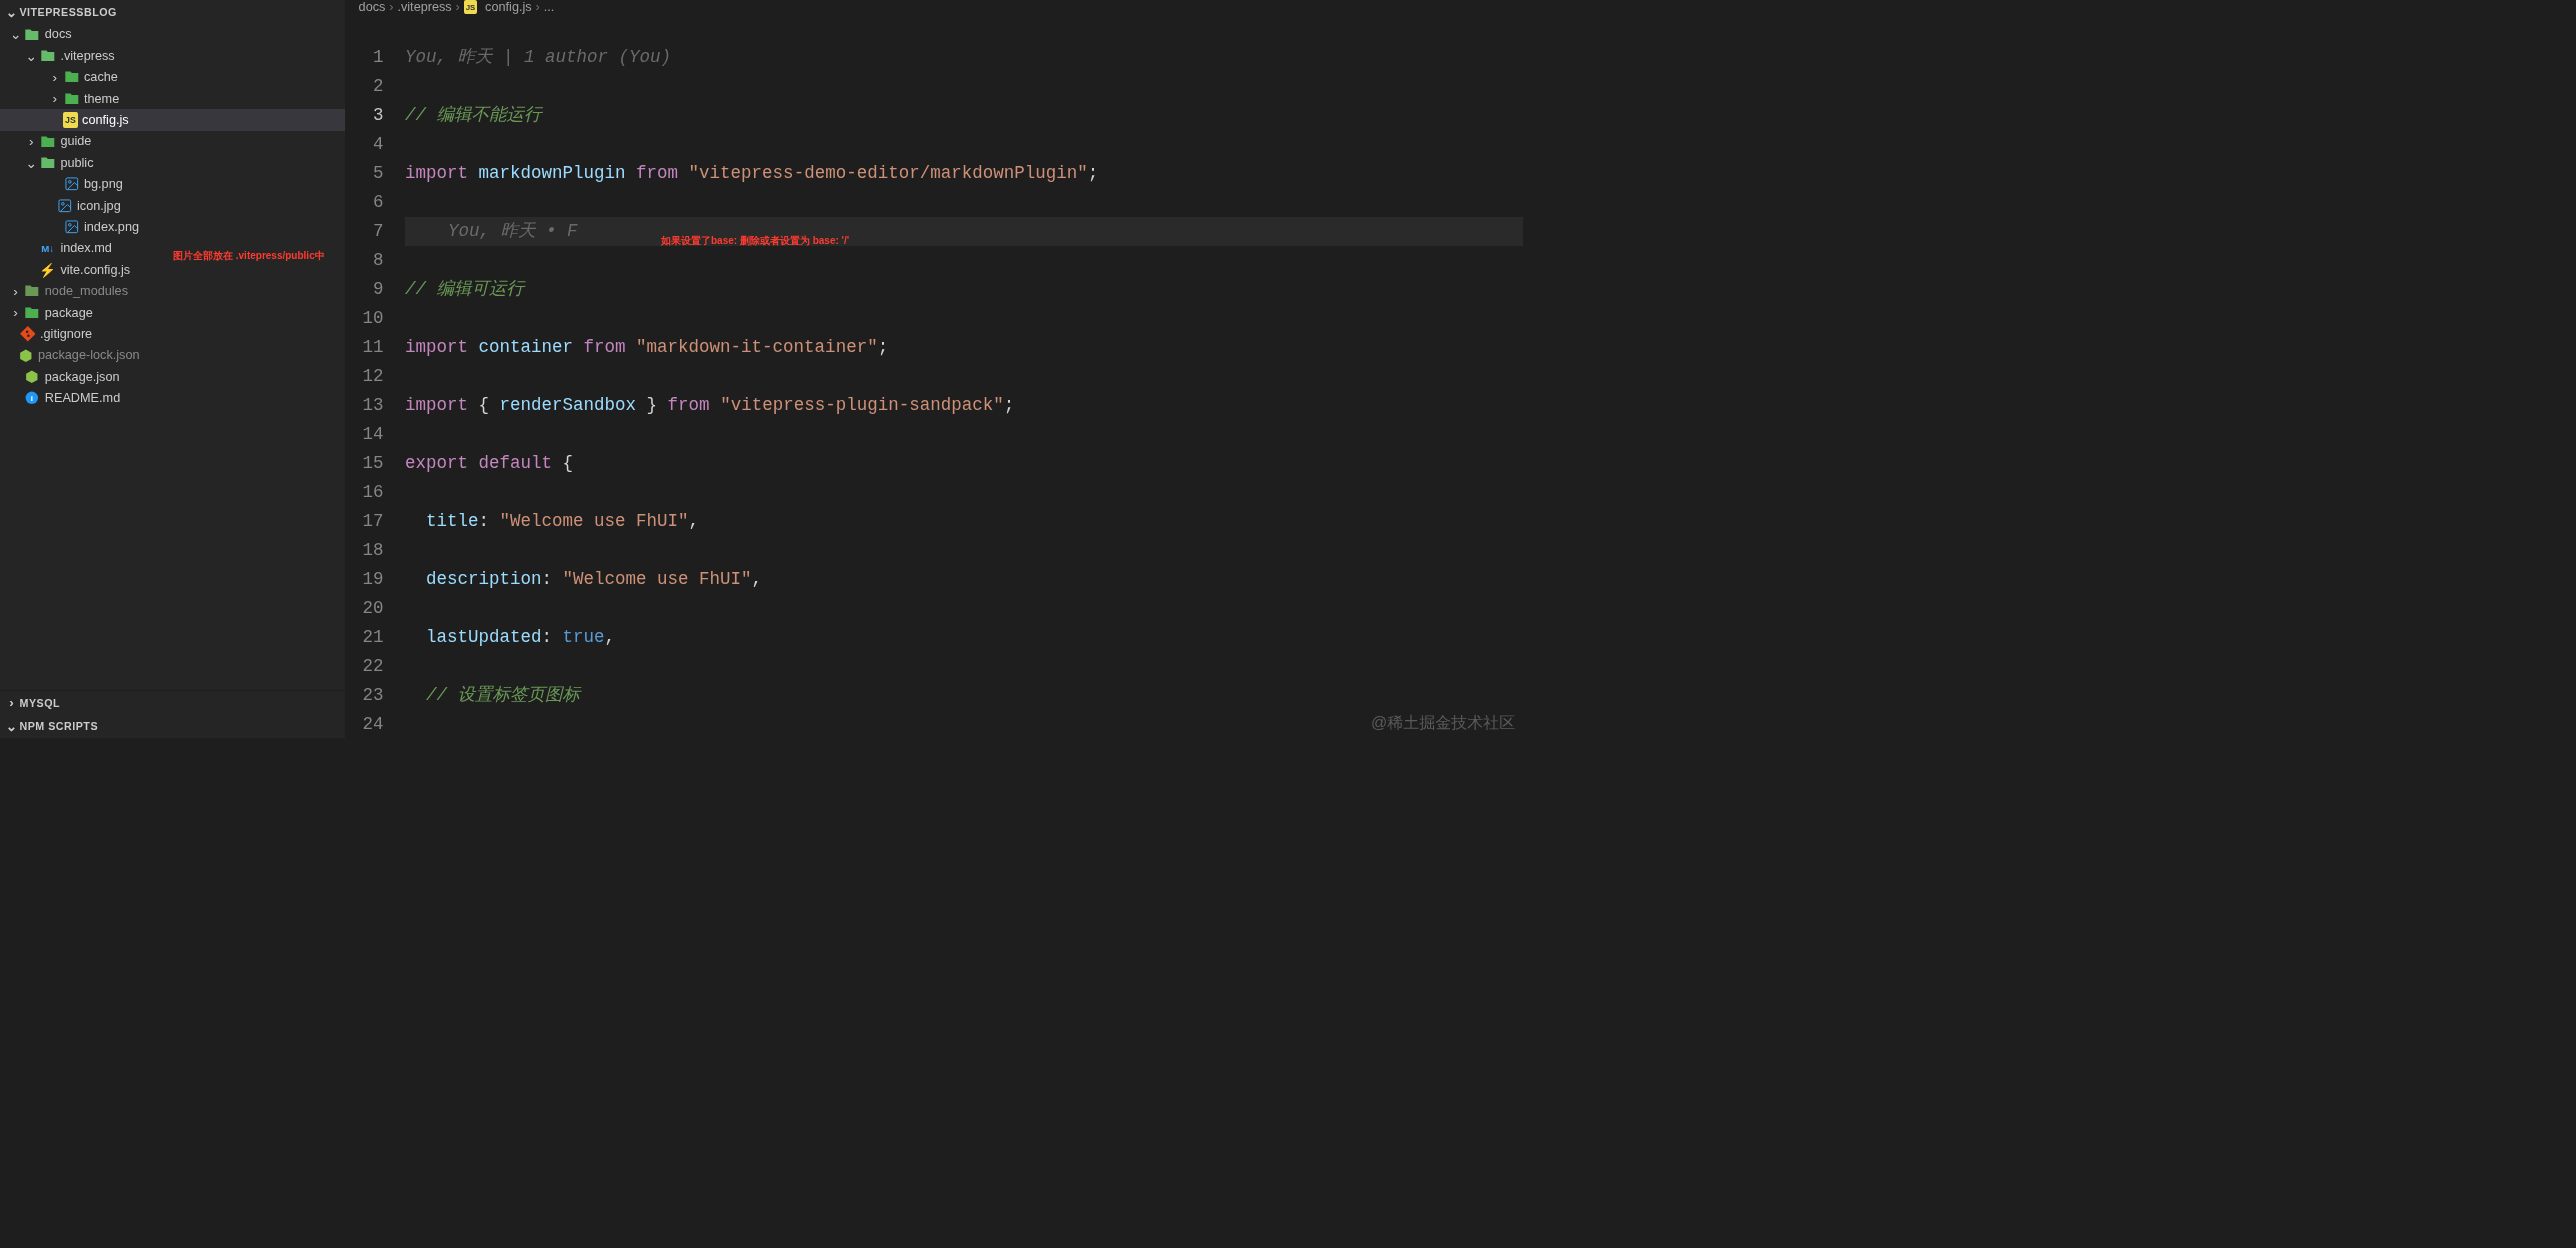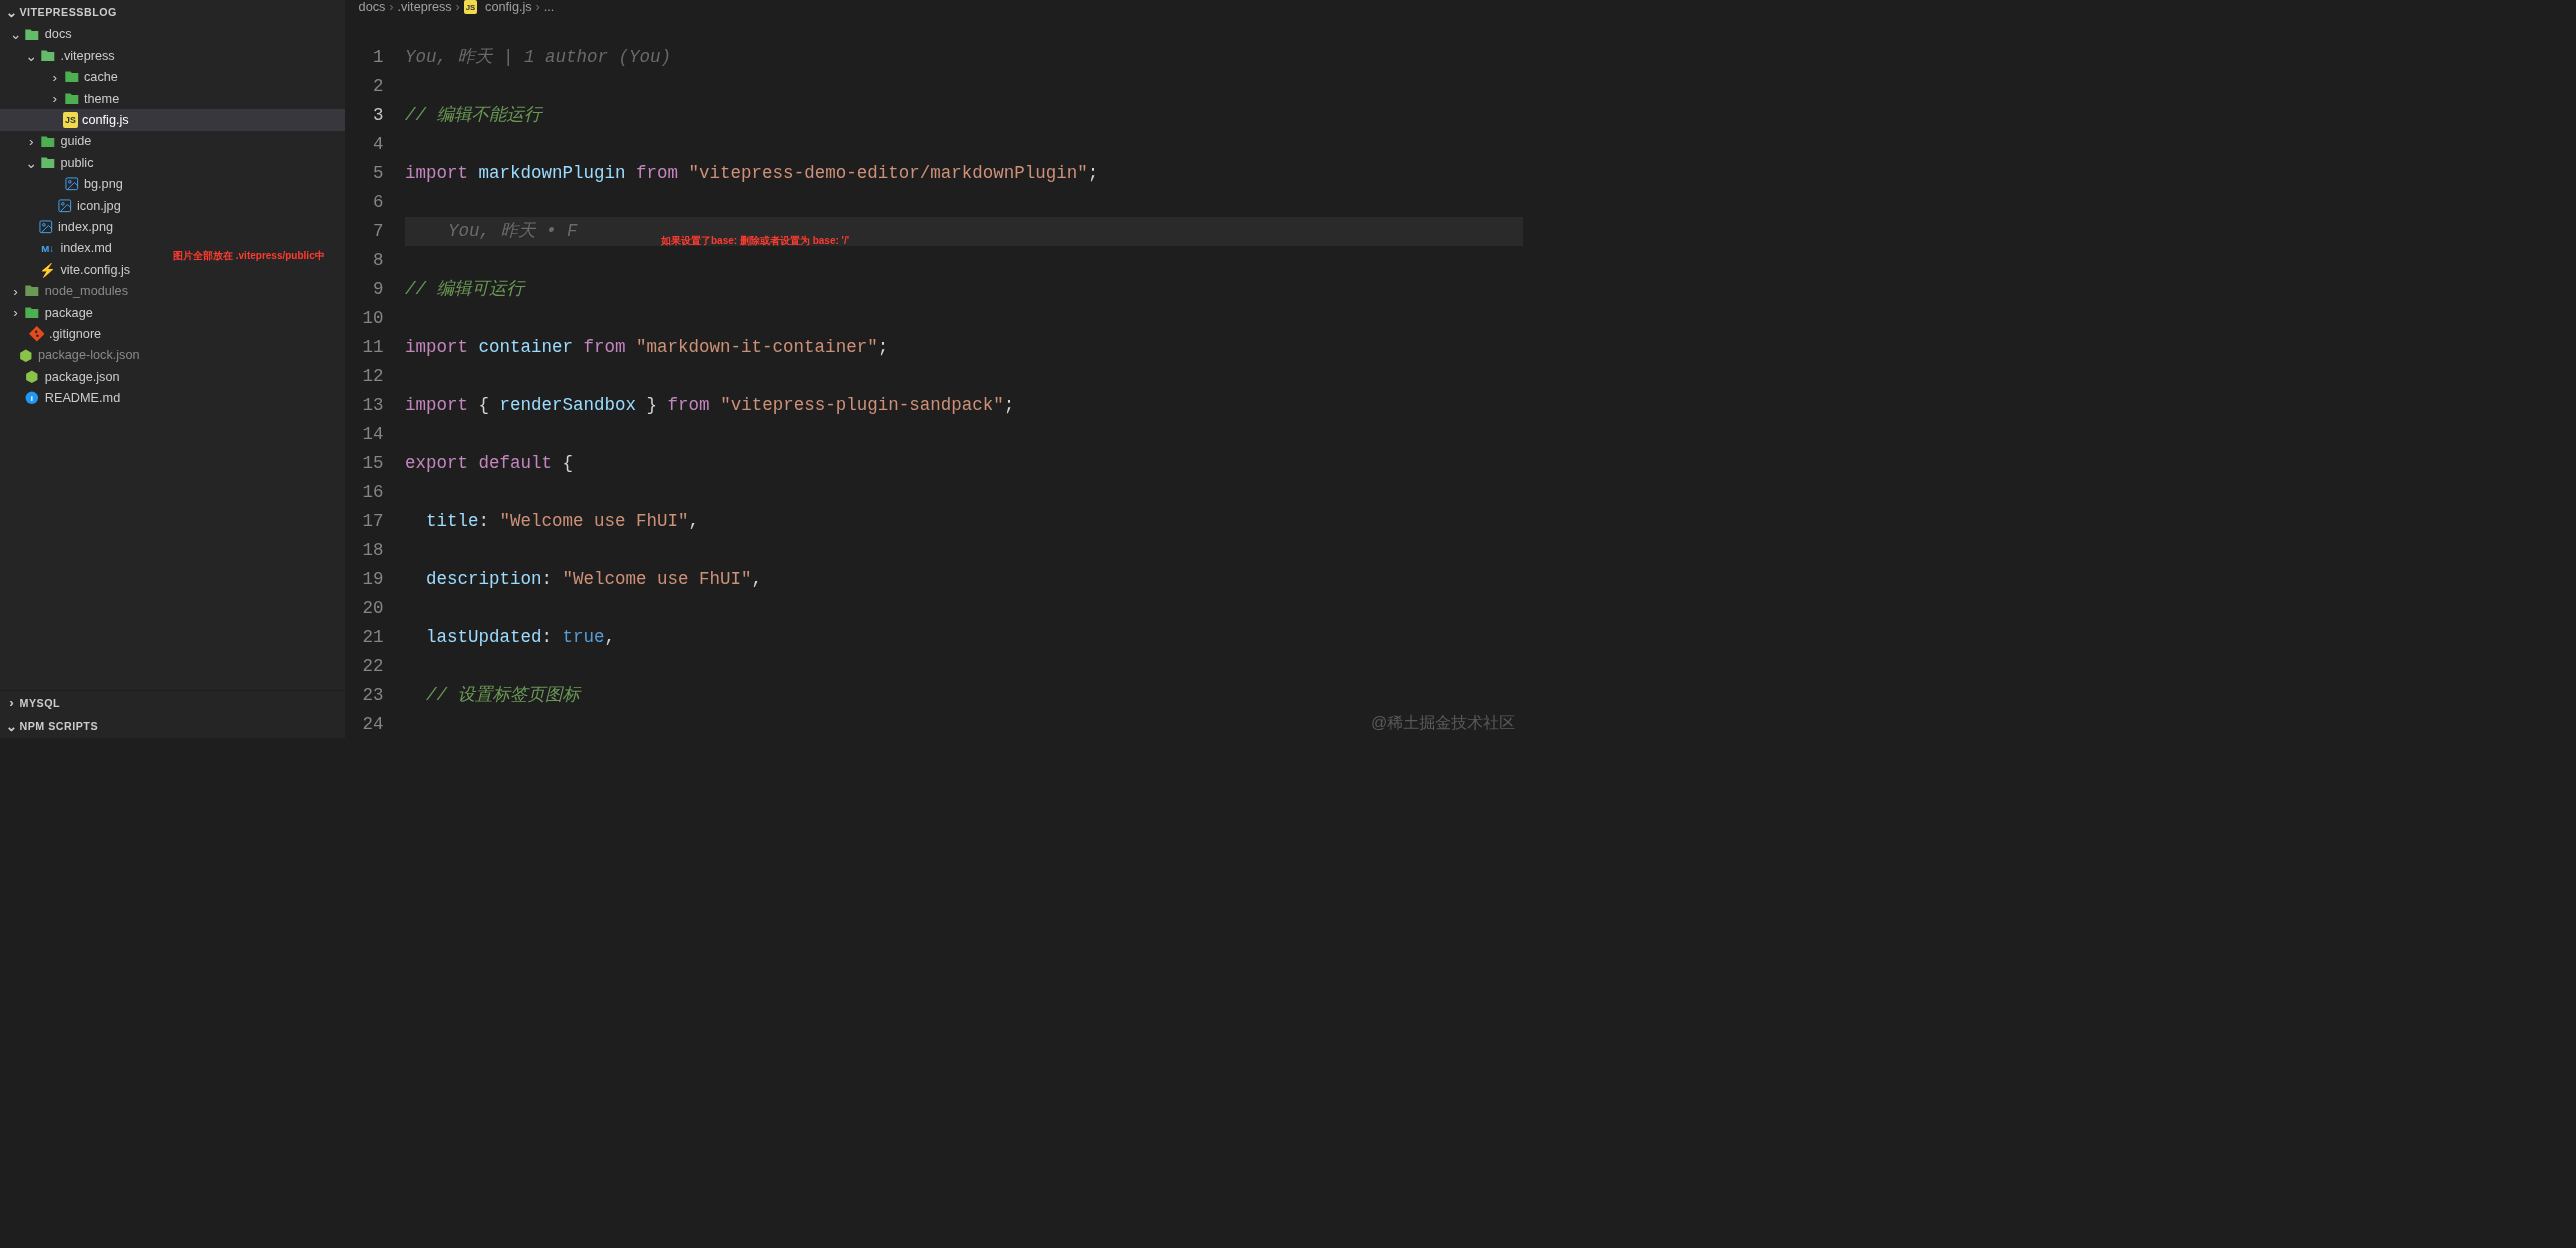--- a/index.html
+++ b/index.html
@@ -191,21 +191,21 @@
       <span class="icon img">
           <svg class="img-svg" viewBox="0 0 24 24">
             <rect x="3" y="3" width="18" height="18" rx="2"></rect>
             <circle cx="9" cy="9" r="2"></circle>
             <path d="M21 15l-5-5L5 21"></path>
           </svg>
         </span>
       <span>icon.jpg</span>
     </div>
 
-    <div class="row" style="padding-left:21px">
+    <div class="row" style="padding-left:47px">
       <span class="chev empty">›</span>
       <span class="icon img">
           <svg class="img-svg" viewBox="0 0 24 24">
             <rect x="3" y="3" width="18" height="18" rx="2"></rect>
             <circle cx="9" cy="9" r="2"></circle>
             <path d="M21 15l-5-5L5 21"></path>
           </svg>
         </span>
       <span>index.png</span>
     </div>
@@ -235,21 +235,21 @@
     <div class="row" style="padding-left:7.8px">
       <span class="chev">›</span>
       <span class="icon folder">
           <svg class="folder-svg" viewBox="0 0 24 24">
             <path d="M10 4H2v16h20V6H12l-2-2z"></path>
           </svg>
         </span>
       <span>package</span>
     </div>
 
-    <div class="row" style="padding-left:12px">
+    <div class="row" style="padding-left:3px">
       <span class="chev empty">›</span>
       <span class="icon git">
           <svg class="git-svg" viewBox="0 0 24 24">
             <path d="M12 0L0 12l12 12 12-12L12 0zm3 15a2 2 0 11-4 0 2 2 0 014 0zm-6-6a2 2 0 114 0 2 2 0 01-4 0z"></path>
           </svg>
         </span>
       <span>.gitignore</span>
     </div>
 
     <div class="row dim" style="padding-left:1px">

